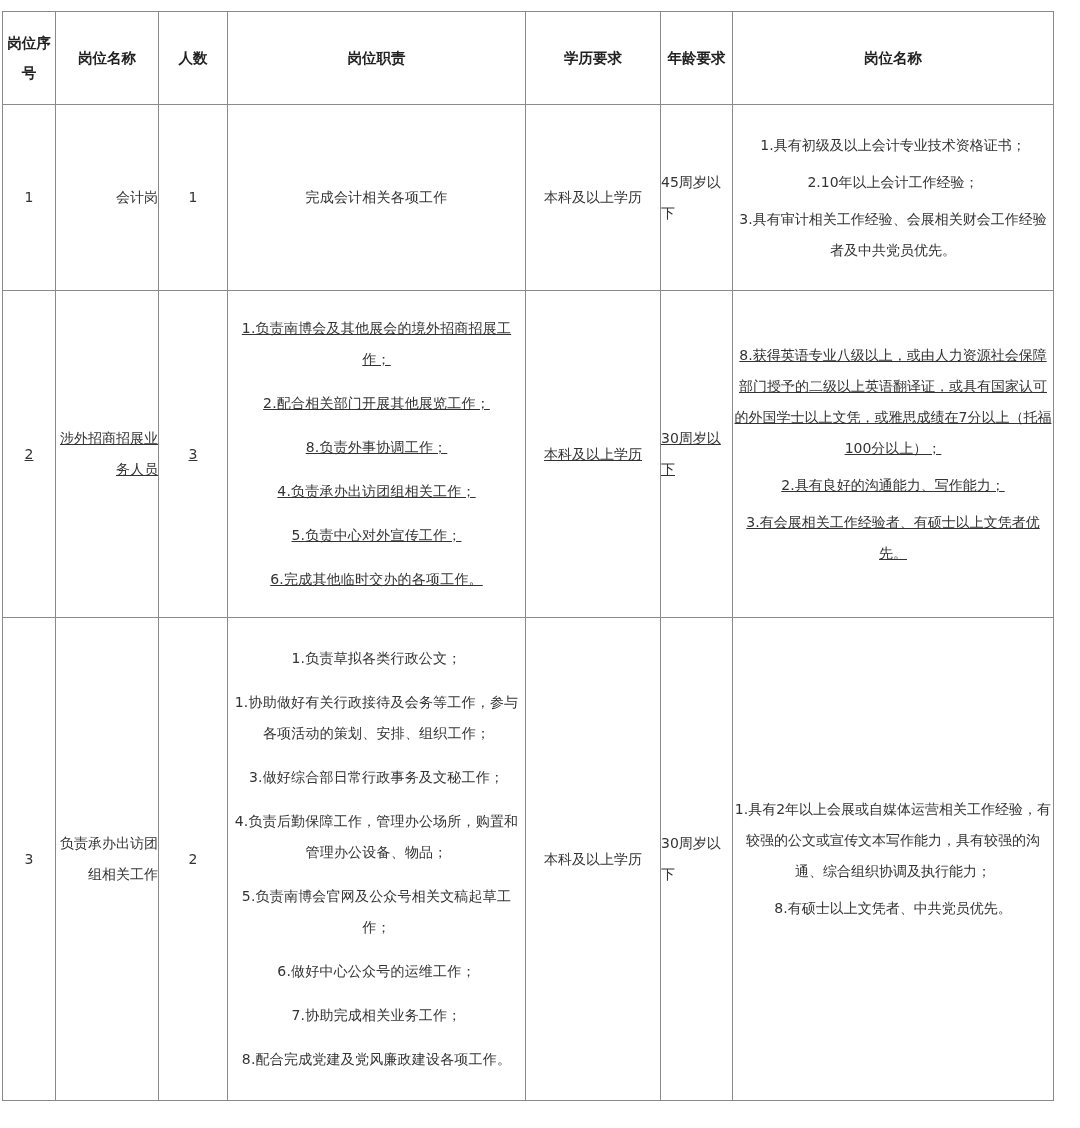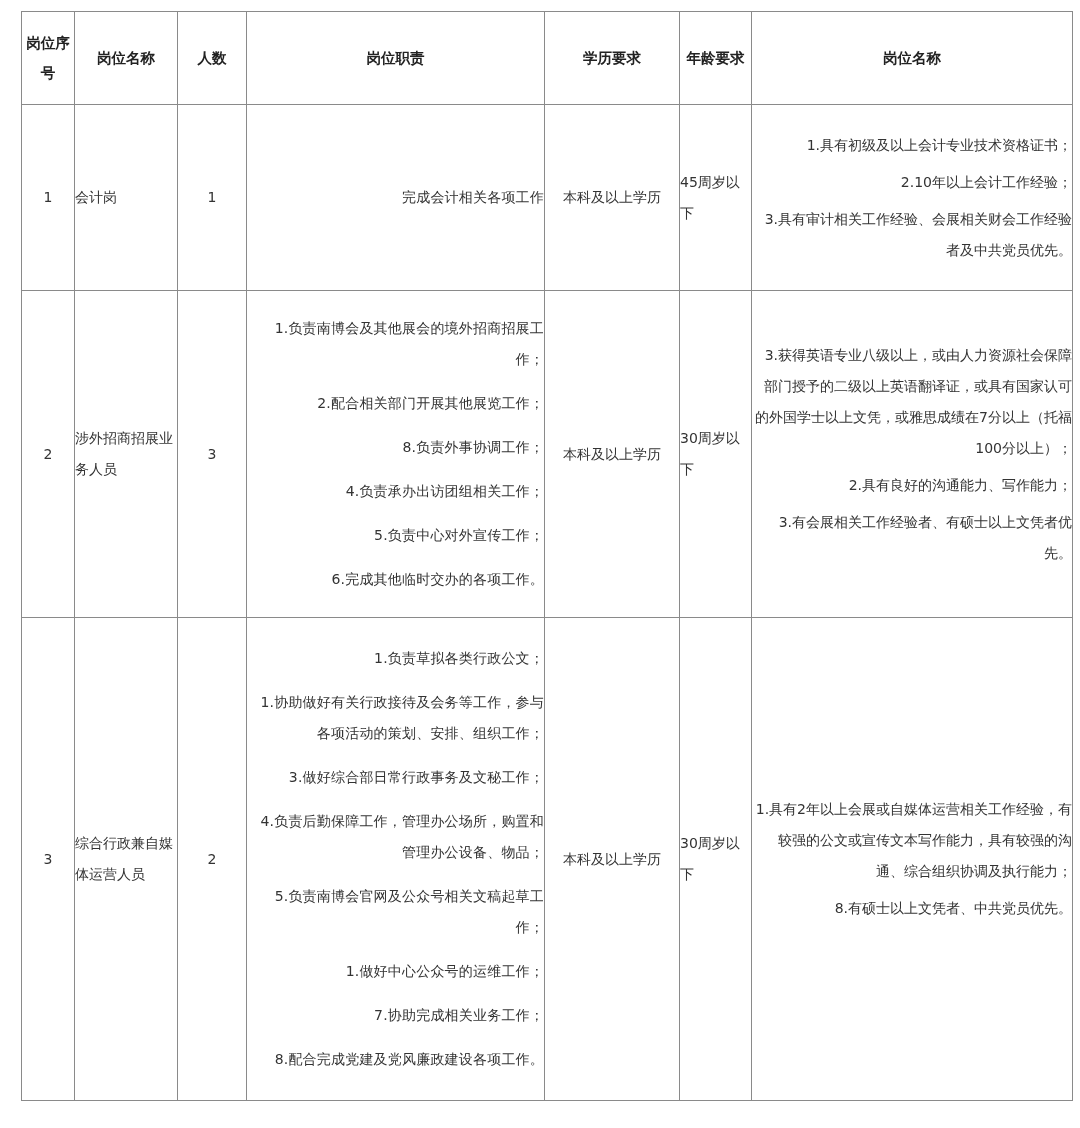--- a/index.html
+++ b/index.html
@@ -1,44 +1,44 @@
 <!DOCTYPE html>
 <html><head>
 <meta charset="utf-8">
 <style>
   html, body { margin: 0; padding: 0; background: #ffffff; }
   body { width: 1080px; height: 1128px; position: relative; overflow: hidden;
          font-family: "DejaVu Sans", "Liberation Sans", sans-serif; color: #333333; }
   table.jobs {
-    position: absolute; left: 21px; top: 11px;
+    position: absolute; left: 2px; top: 11px;
     border-collapse: collapse; table-layout: fixed;
     width: 1051px;
   }
   table.jobs th, table.jobs td {
     border: 1.5px solid #8a8a8a;
     padding: 0;
     font-size: 14px;
     line-height: 31px;
     vertical-align: middle;
   }
   table.jobs th {
     height: 92px;
     font-weight: bold;
     color: #222222;
     text-align: center;
     font-size: 14.5px;
     line-height: 30px;
   }
   td.center { text-align: center; }
-  td.left { text-align: right; padding-left: 1px; }
-  td.name { text-align: left; line-height: 28px; padding: 0 2px; }
+  td.left { text-align: center; padding-left: 1px; }
+  td.name { text-align: right; line-height: 28px; padding: 0 2px; }
   .item { display: block; margin: 13px 0; letter-spacing: 0.2px; }
   .req-item { display: block; margin: 6px 0; }
   tr.r1 td { height: 185px; }
-  tr.r2 td { height: 326px; }
+  tr.r2 td { height: 326px; text-decoration: underline; }
   tr.r3 td { height: 482px; }
   .age { text-align: left; line-height: 31px; padding: 0 1px; }
 </style>
 </head>
 <body>
 
 <table class="jobs">
   <colgroup>
     <col style="width:53px">
     <col style="width:103px">
@@ -85,37 +85,37 @@
         <span class="item">1.负责南博会及其他展会的境外招商招展工作；</span>
         <span class="item">2.配合相关部门开展其他展览工作；</span>
         <span class="item">8.负责外事协调工作；</span>
         <span class="item">4.负责承办出访团组相关工作；</span>
         <span class="item">5.负责中心对外宣传工作；</span>
         <span class="item">6.完成其他临时交办的各项工作。</span>
       </td>
       <td class="center">本科及以上学历</td>
       <td class="age">30周岁以下</td>
       <td class="left">
-        <span class="req-item">3.获得英语专业八级以上，或由人力资源社会保障部门授予的二级以上英语翻译证，或具有国家认可的外国学士以上文凭，或雅思成绩在7分以上（托福100分以上）；</span>
+        <span class="req-item">8.获得英语专业八级以上，或由人力资源社会保障部门授予的二级以上英语翻译证，或具有国家认可的外国学士以上文凭，或雅思成绩在7分以上（托福100分以上）；</span>
         <span class="req-item">2.具有良好的沟通能力、写作能力；</span>
         <span class="req-item">3.有会展相关工作经验者、有硕士以上文凭者优先。</span>
       </td>
     </tr>
 
     <tr class="r3">
       <td class="center">3</td>
-      <td class="name">综合行政兼自媒体运营人员</td>
+      <td class="name">负责承办出访团组相关工作</td>
       <td class="center">2</td>
       <td class="left">
         <span class="item">1.负责草拟各类行政公文；</span>
         <span class="item">1.协助做好有关行政接待及会务等工作，参与各项活动的策划、安排、组织工作；</span>
         <span class="item">3.做好综合部日常行政事务及文秘工作；</span>
         <span class="item">4.负责后勤保障工作，管理办公场所，购置和管理办公设备、物品；</span>
         <span class="item">5.负责南博会官网及公众号相关文稿起草工作；</span>
-        <span class="item">1.做好中心公众号的运维工作；</span>
+        <span class="item">6.做好中心公众号的运维工作；</span>
         <span class="item">7.协助完成相关业务工作；</span>
         <span class="item">8.配合完成党建及党风廉政建设各项工作。</span>
       </td>
       <td class="center">本科及以上学历</td>
       <td class="age">30周岁以下</td>
       <td class="left">
         <span class="req-item">1.具有2年以上会展或自媒体运营相关工作经验，有较强的公文或宣传文本写作能力，具有较强的沟通、综合组织协调及执行能力；</span>
         <span class="req-item">8.有硕士以上文凭者、中共党员优先。</span>
       </td>
     </tr>

